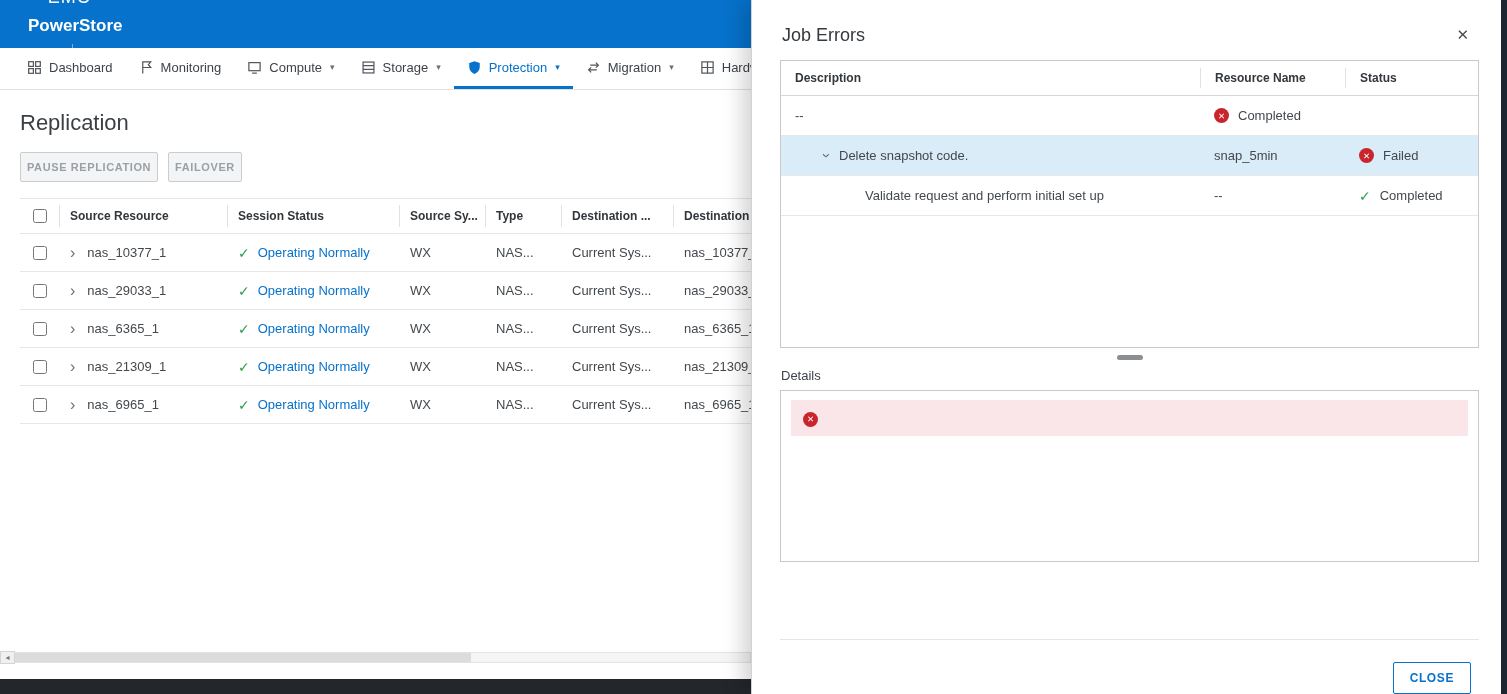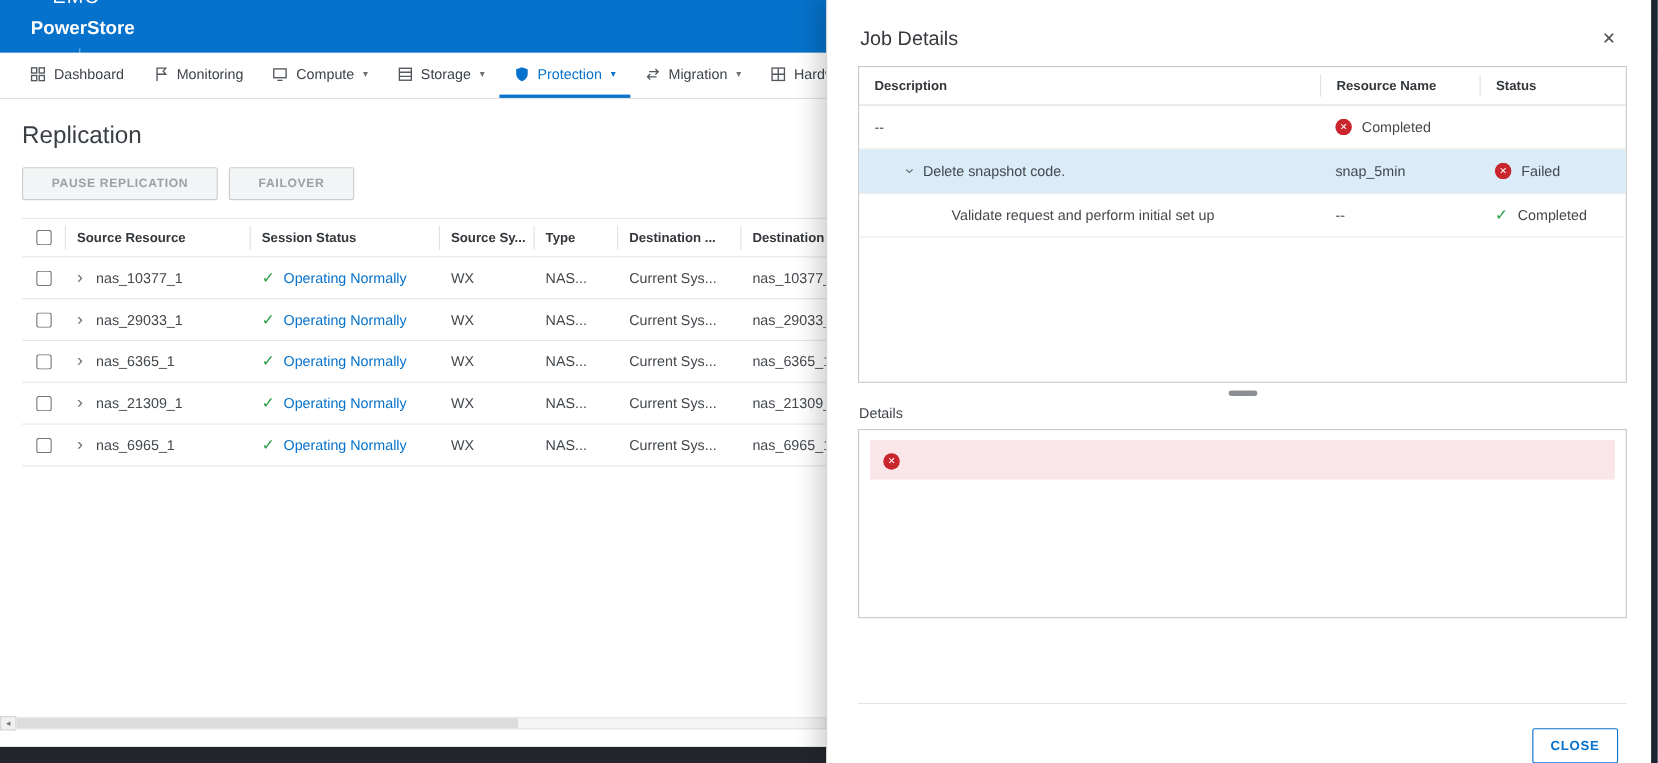--- a/index.html
+++ b/index.html
@@ -21,21 +21,21 @@
   .nav-item { display:flex; align-items:center; gap:7px; padding:0 13px; font-size:13px; color:#3e4349; cursor:pointer; border-bottom:3px solid transparent; }
   .nav-item .caret { font-size:9px; color:#6a7075; margin-left:1px; }
   .nav-item.active { color:#0672CB; border-bottom-color:#0672CB; }
   .nav-item.active .caret { color:#0672CB; }
   .nico { width:15px; height:15px; }
 
   .content { padding:16px 20px 0; }
   .page-title { font-size:22px; font-weight:400; color:#3a3f44; margin:4px 0 16px; }
   .actions { display:flex; gap:10px; margin-bottom:16px; }
   .btn-disabled { background:#f3f4f5; border:1px solid #c9cdd0; color:#9aa0a6; font-size:11px; font-weight:700;
-    letter-spacing:.6px; padding:8px 26px; border-radius:2px; cursor:default; }
+    letter-spacing:.6px; padding:8px 6px; border-radius:2px; cursor:default; }
 
   .rtable { width:100%; font-size:13px; color:#43484d; }
   .rrow { display:grid; grid-template-columns:40px 168px 172px 86px 76px 112px 1fr; align-items:center;
     border-bottom:1px solid #e5e6e7; min-height:38px; }
   .rrow.head { min-height:36px; font-size:12px; font-weight:700; color:#33373b; border-top:1px solid #e5e6e7; }
   .rcell { padding:0 10px; display:flex; align-items:center; gap:8px; overflow:hidden; white-space:nowrap; }
   .rrow.head .rcell { border-right:1px solid #e0e1e2; height:22px; }
   .rrow.head .rcell:last-child { border-right:none; }
   .cbx { width:14px; height:14px; accent-color:#0672CB; margin:0 auto; }
   .chev { color:#6b7075; font-size:16px; line-height:1; margin-right:4px; }
@@ -275,21 +275,21 @@
     <div class="hs-track">
         <div class="hs-thumb"></div>
       </div>
   </div>
 
   <div class="footer-strip"></div>
 </div>
 
 <aside class="panel">
   <div class="panel-header">
-    <div class="panel-title">Job Details</div>
+    <div class="panel-title">Job Errors</div>
     <div class="panel-close">✕</div>
   </div>
 
   <div class="job-table">
     <div class="jrow head">
       <div class="jcell">Description</div>
       <div class="jcell">Resource Name</div>
       <div class="jcell">Status</div>
     </div>
 

